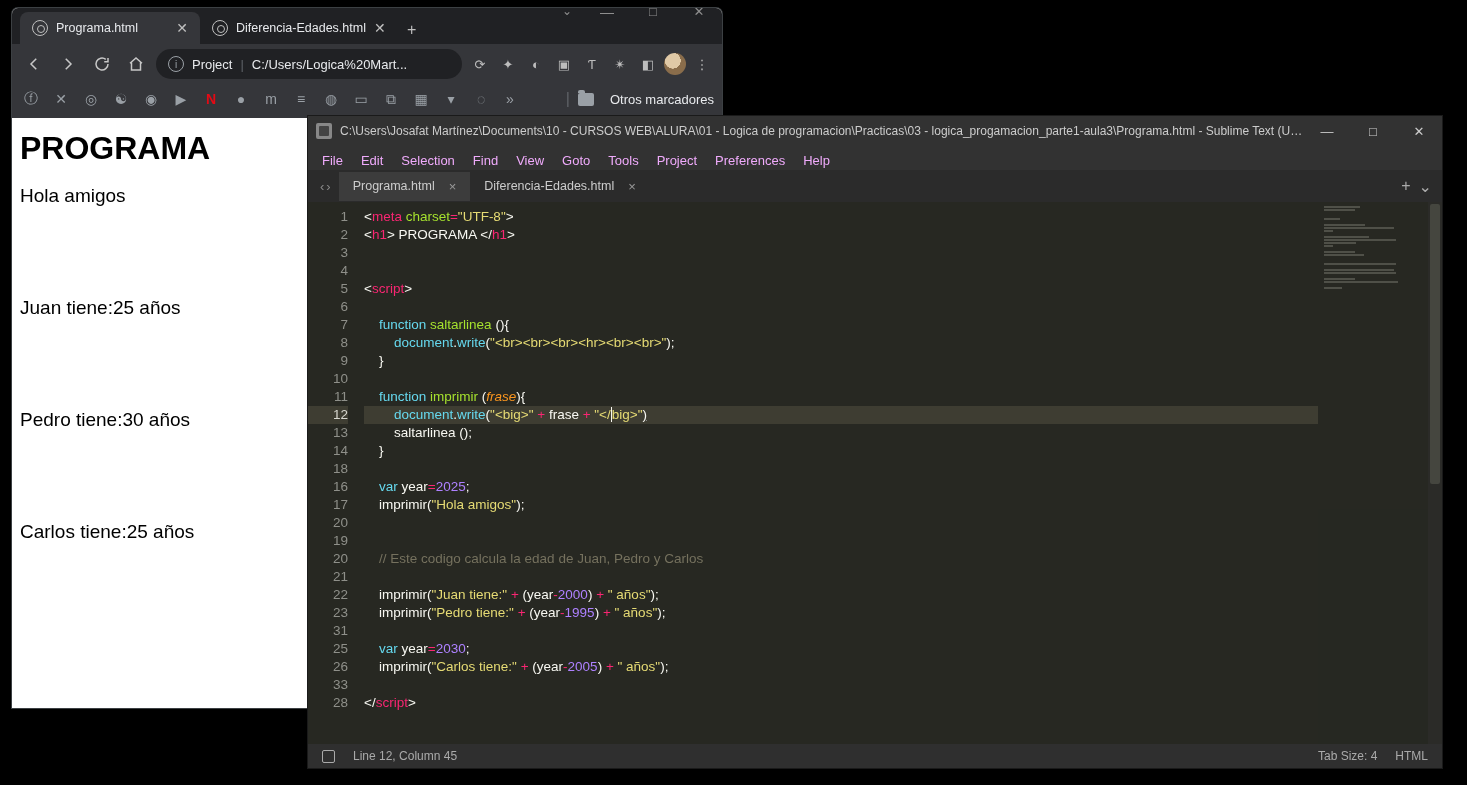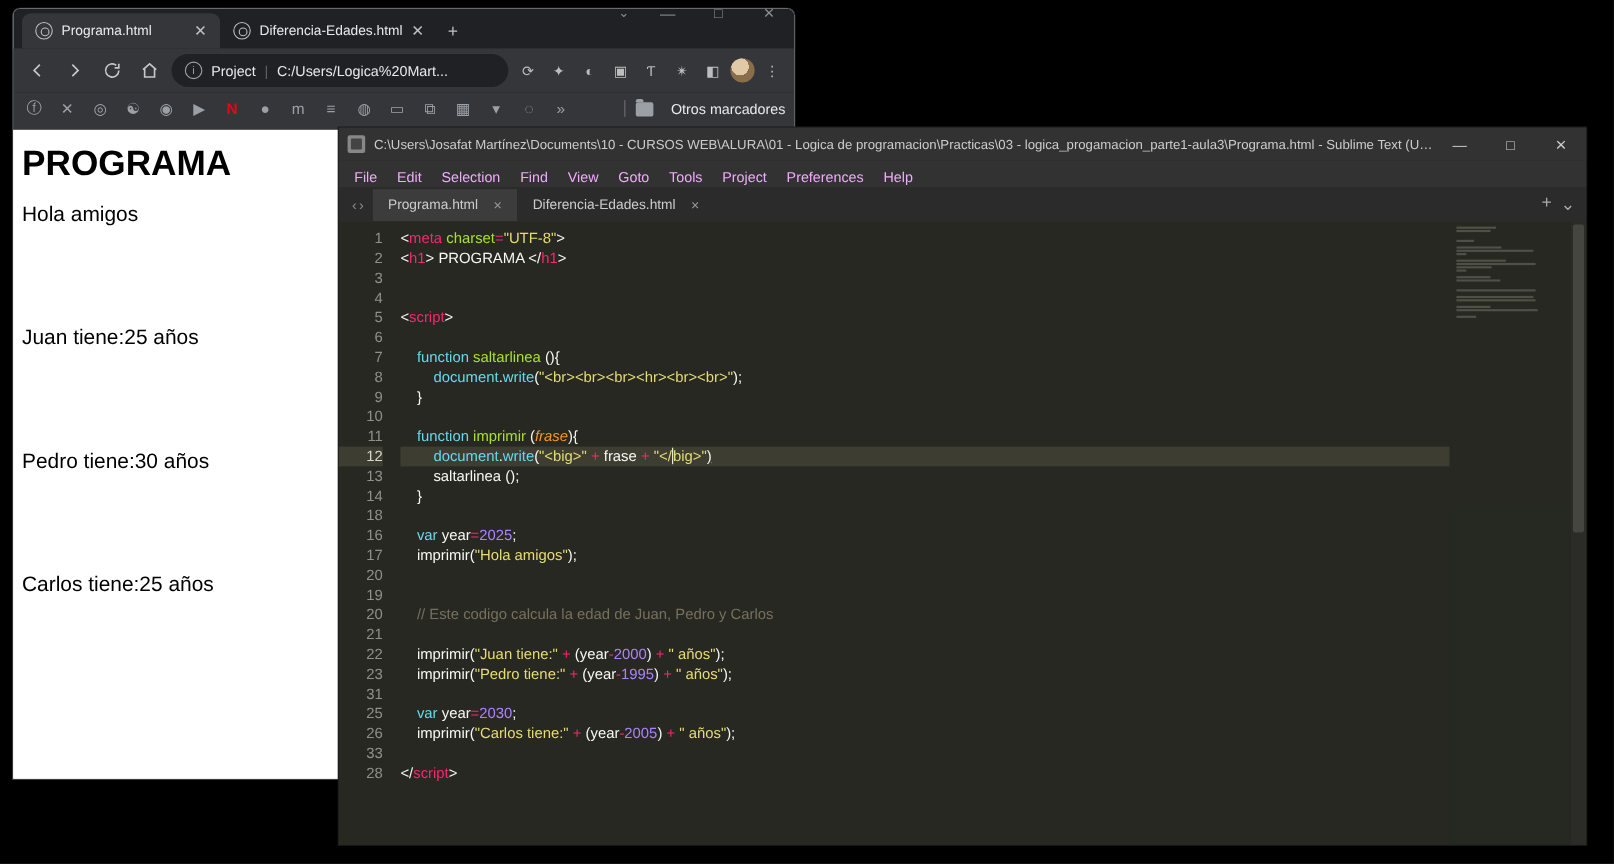--- a/index.html
+++ b/index.html
@@ -302,13 +302,20 @@
         <div class="blk" style="top: 67px; width: 70.2px;"></div>
         <div class="blk" style="top: 70px; width: 72px;"></div>
         <div class="blk" style="top: 76px; width: 30.6px;"></div>
         <div class="blk" style="top: 79px; width: 73.8px;"></div>
         <div class="blk" style="top: 85px; width: 18px;"></div>
       </div>
     <div class="scrollbar">
         <div class="thumb"></div>
       </div>
   </div>
+  <div class="st-status">
+    <span class="box"></span>
+    <span>Line 12, Column 45</span>
+    <span class="grow"></span>
+    <span>Tab Size: 4</span>
+    <span>HTML</span>
+  </div>
 </div>
 
 </body></html>

